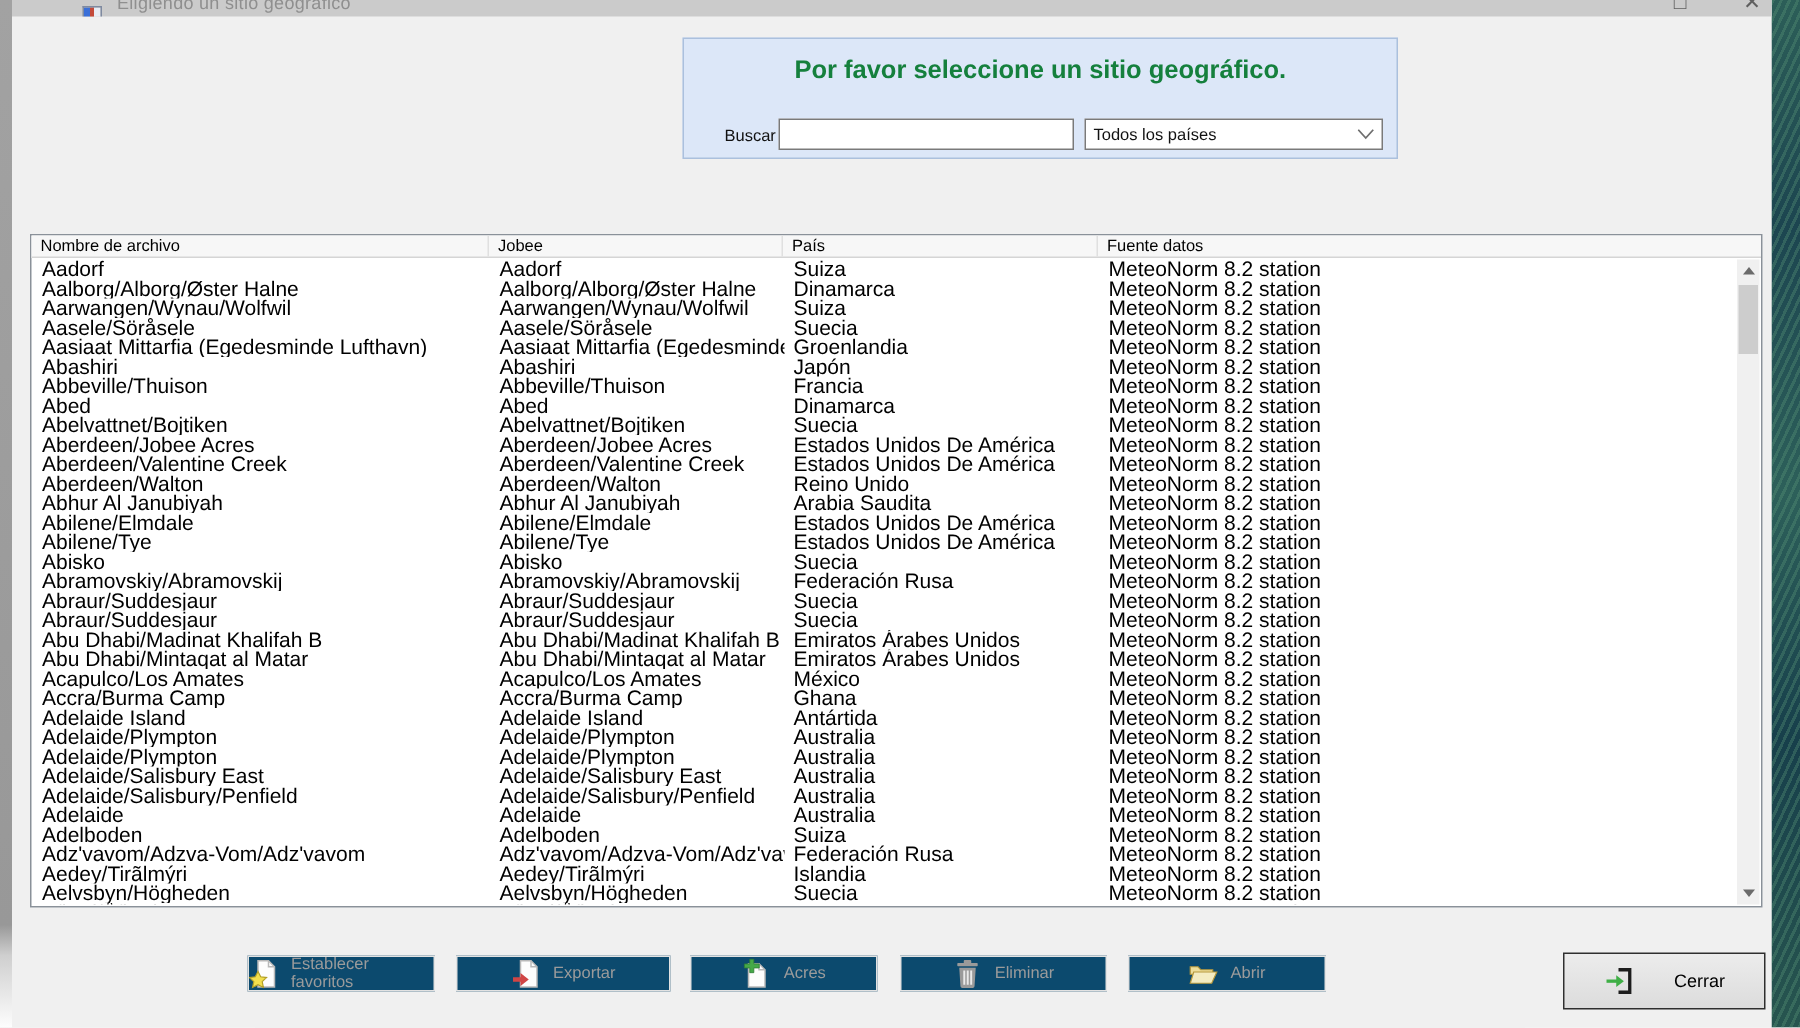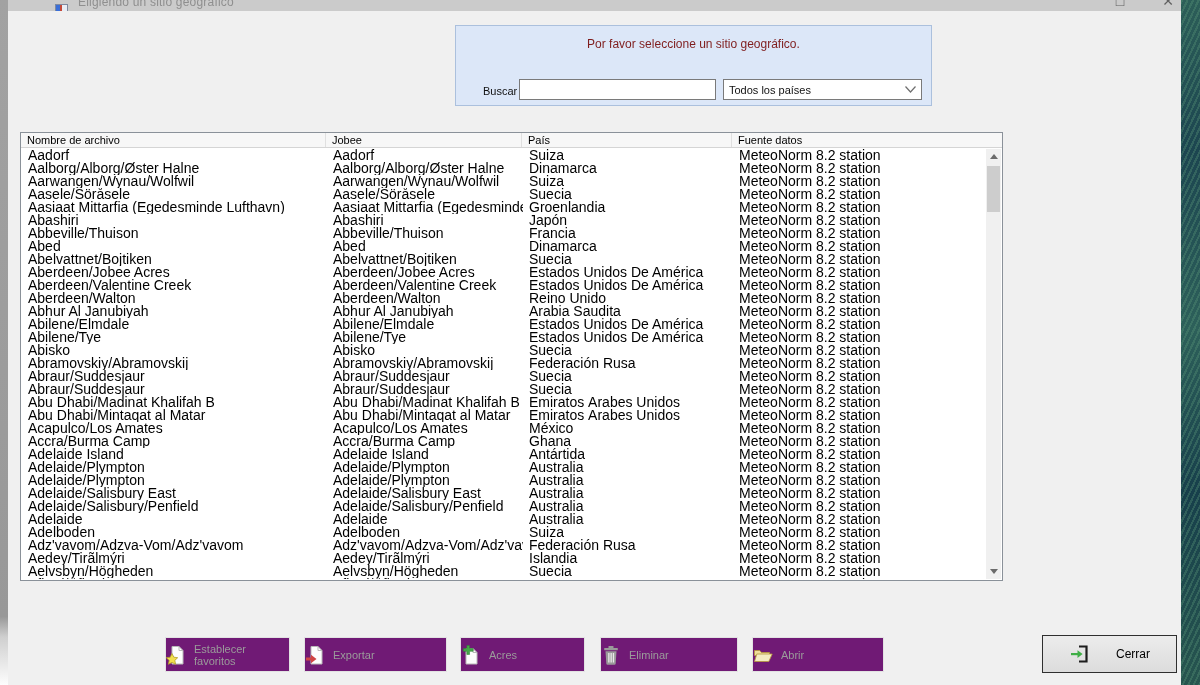--- a/index.html
+++ b/index.html
@@ -21,32 +21,32 @@
   .title-icon { position:absolute; left:47px; top:4px; width:13px; height:10px;
     background:linear-gradient(90deg,#3a6fd8 0 38%,#c44a3a 38% 58%,#e8ecf4 58% 100%);
     border:1px solid #7f8aa0; border-bottom:none; }
   .title-text { position:absolute; left:70px; top:-5px; font-size:12px; color:#8f8f8f; letter-spacing:.2px; }
   .wc { position:absolute; top:-7px; font-size:14px; color:#5f5f5f; width:20px; text-align:center; }
   .wc.max { left:1102px; } .wc.close { left:1150px; }
 
   
   .info-panel { position:absolute; left:447px; top:25px; width:477px; height:81px;
     background:#dce7f8; border:1px solid #abc0dd; }
-  .info-msg { margin-top:11px; text-align:center; font-weight:normal; font-size:12px; color:#7f1d1d; }
+  .info-msg { margin-top:11px; text-align:center; font-weight:bold; font-size:17px; color:#15803d; }
   .search-label { position:absolute; left:27px; top:59px; font-size:11px; color:#111; }
   .search-input { position:absolute; left:63px; top:53px; width:197px; height:21px;
     border:1px solid #7a7a7a; background:#fff; font-size:11px; padding:0 4px;
     font-family:"Liberation Sans",sans-serif; }
   .combo { position:absolute; left:267px; top:53px; width:199px; height:21px; background:#fff;
     border:1px solid #7a7a7a; font-size:11px; color:#111; display:flex; align-items:center;
     padding-left:5px; cursor:default; }
   .combo .chev { position:absolute; right:5px; top:6px; }
 
   
-  .table { position:absolute; left:12px; top:132px; width:983px; height:449px;
+  .table { position:absolute; left:12px; top:156px; width:1155px; height:449px;
     background:#fff; border:1px solid #8a9199; }
   .thead { display:flex; height:15px; background:#f7f7f7; border-bottom:1px solid #d5d5d5;
     font-size:11px; line-height:14px; color:#000; }
   .th { padding-left:6px; border-right:1px solid #e0e0e0; white-space:nowrap; overflow:hidden; }
   .c0 { width:305px; } .c1 { width:196px; } .c2 { width:210px; } .c3 { flex:1; border-right:none; }
   .tbody { position:absolute; left:1px; right:16px; top:16px; bottom:1px; overflow:hidden; }
   .trow { display:flex; height:13px; line-height:13px; font-size:14px; color:#000; }
   .td { padding-left:6px; white-space:nowrap; overflow:hidden; }
   .trow .c0{width:305px;} .trow .c1{width:196px;} .trow .c2{width:210px;} .trow .c3{flex:1;}
 
@@ -54,22 +54,22 @@
   .vscroll { position:absolute; right:1px; top:16px; bottom:1px; width:15px; background:#f0f0f0; }
   .sbtn { position:absolute; left:0; width:15px; height:15px; display:flex;
     align-items:center; justify-content:center; }
   .sbtn.up { top:0; } .sbtn.down { bottom:0; }
   .sbtn .tri { width:0; height:0; border-left:4px solid transparent; border-right:4px solid transparent; }
   .sbtn.up .tri { border-bottom:5px solid #6b6b6b; }
   .sbtn.down .tri { border-top:5px solid #6b6b6b; }
   .sthumb { position:absolute; left:1px; top:17px; width:13px; height:46px; background:#cdcdcd; }
 
   
-  .act-btn { position:absolute; top:637px; height:35px; display:flex; align-items:center;
-    justify-content:flex-start; gap:8px; background:#701a75; border:1px solid #e2e2e2;
+  .act-btn { position:absolute; top:637px; height:24px; display:flex; align-items:center;
+    justify-content:center; gap:8px; background:#0c4a6e; border:1px solid #e2e2e2;
     color:#9b9b9b; font-size:11px; font-family:"Liberation Sans",sans-serif; cursor:default; }
   .b-fav  { left:157px; width:125px; }
   .b-exp  { left:296px; width:143px; }
   .b-new  { left:452px; width:125px; }
   .b-del  { left:592px; width:138px; }
   .b-open { left:744px; width:132px; }
   .b-close { position:absolute; left:1034px; top:635px; width:135px; height:38px;
     display:flex; align-items:center; justify-content:center; gap:27px;
     background:linear-gradient(#ececec,#dcdcdc); border:1px solid #2f2f2f;
     color:#000; font-size:12px; font-family:"Liberation Sans",sans-serif; cursor:default; }

